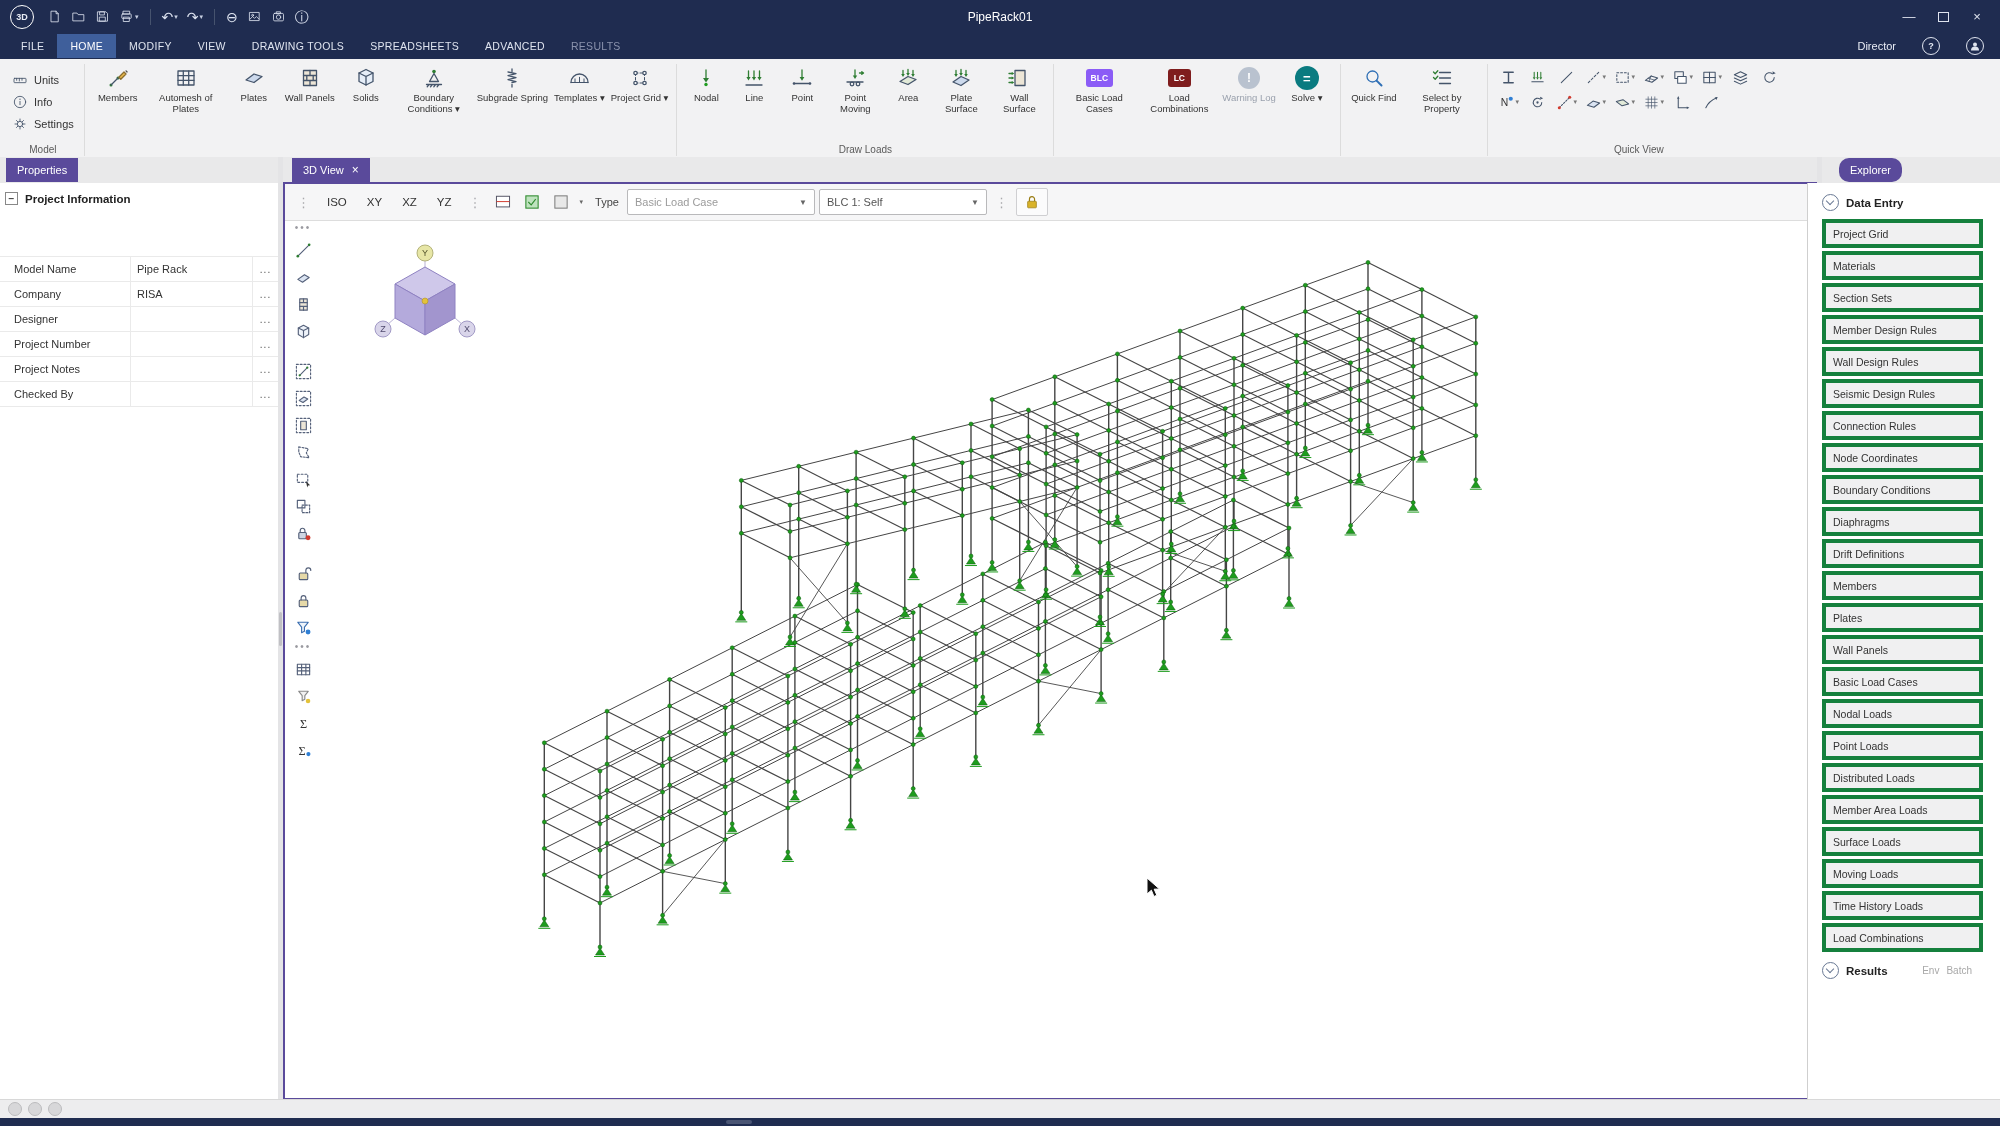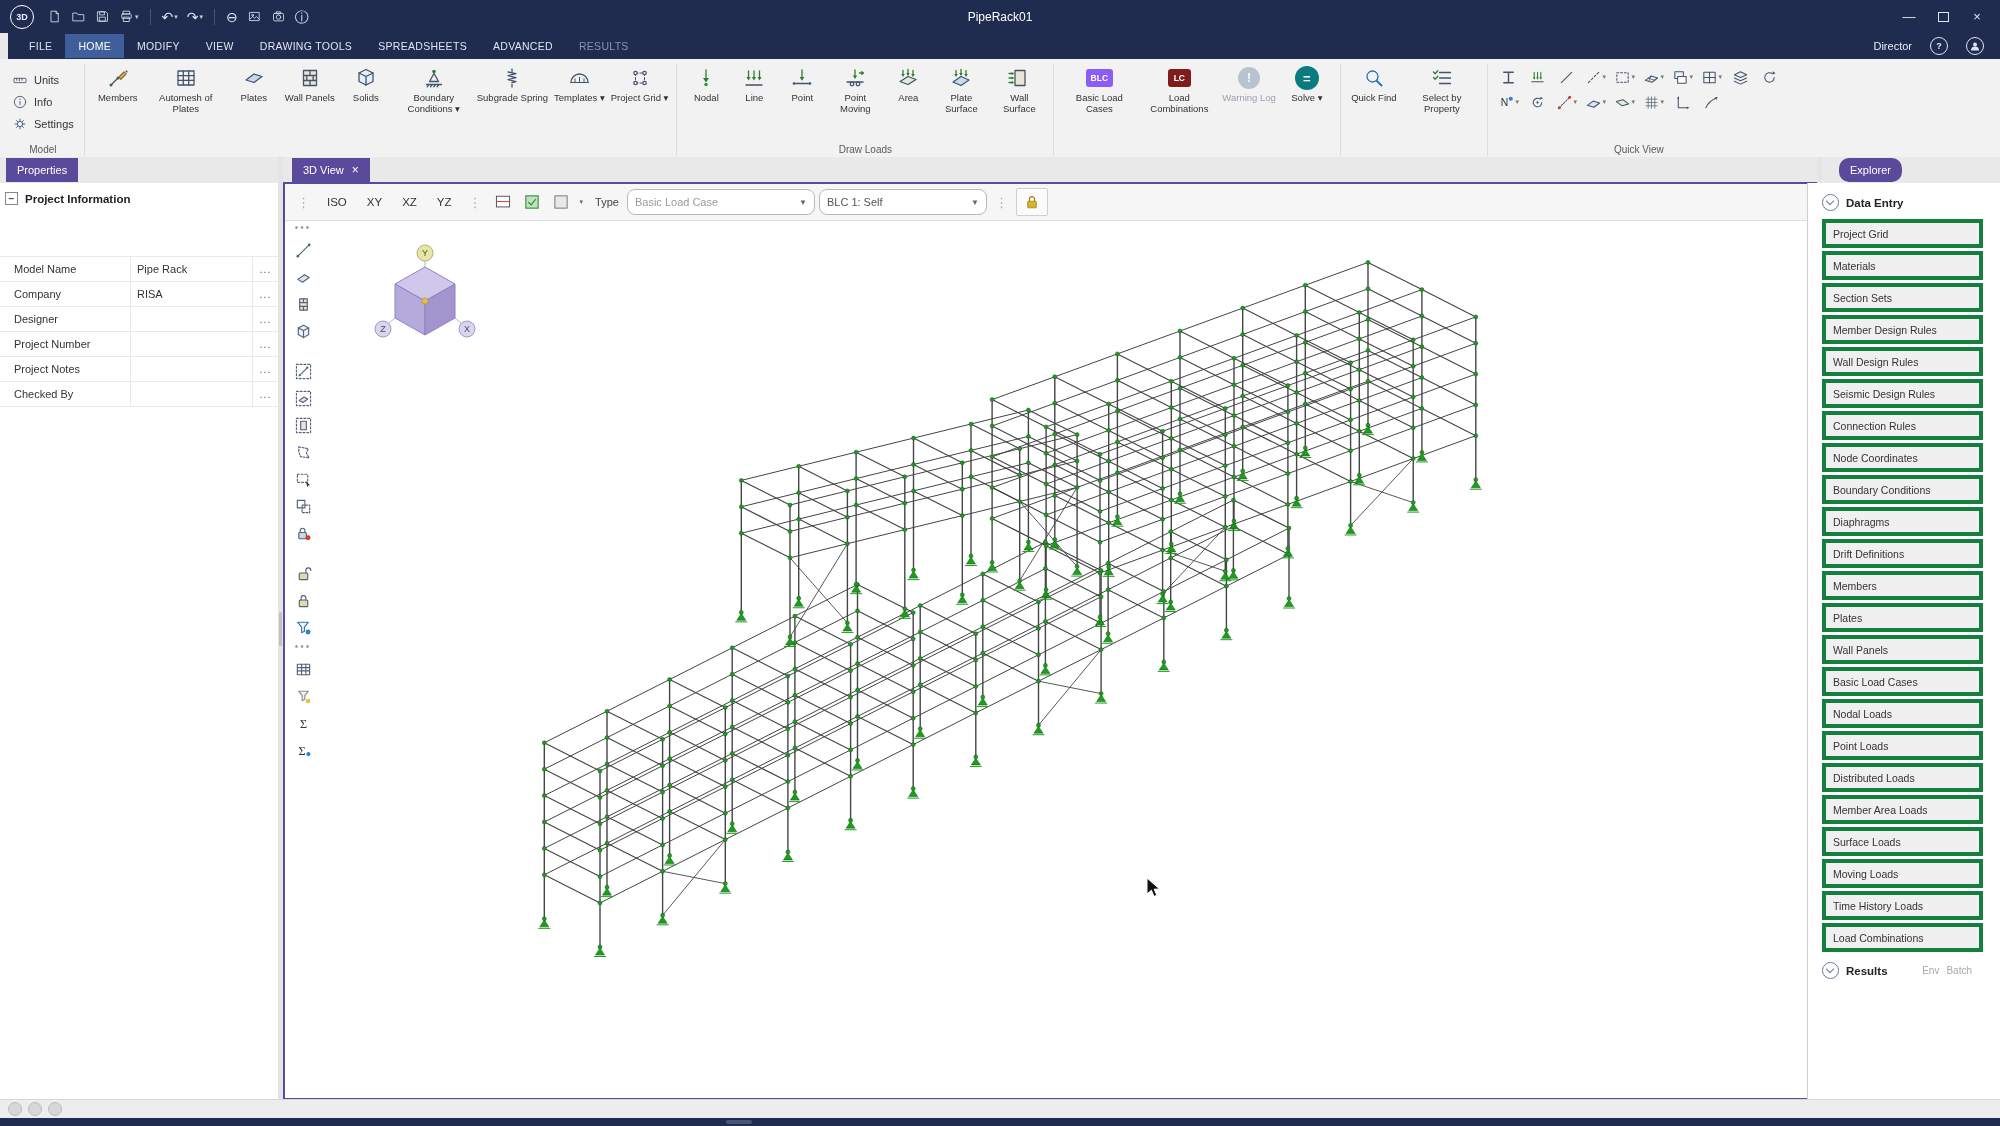--- a/index.html
+++ b/index.html
@@ -10,25 +10,25 @@
   .tb-tools{display:flex;align-items:center;gap:3px;z-index:2;}
   .tbtn{display:flex;align-items:center;padding:2px 3px;border-radius:2px;}
   .tb-sep{width:1px;height:16px;background:#46536e;margin:0 5px;}
   .dd{font-size:7px;color:#c7d0e2;margin-left:1px;}
   .glyph{font-size:14px;line-height:14px;color:#dfe5f2;}
   .tb-title{position:absolute;left:0;right:0;text-align:center;font-size:12px;color:#fff;pointer-events:none;}
   .win-controls{margin-left:auto;display:flex;z-index:2;}
   .winbtn{width:34px;height:33px;display:flex;align-items:center;justify-content:center;font-size:13px;color:#dfe4ef;}
   .maxbox{width:9px;height:8px;border:1.2px solid #dfe4ef;}
   
-  .menubar{position:absolute;top:33px;left:8px;right:0;height:26px;background:#1f2c50;display:flex;align-items:center;padding:0 8px;color:#dfe4ef;}
+  .menubar{position:absolute;top:33px;left:0;right:0;height:26px;background:#1f2c50;display:flex;align-items:center;padding:0 8px;color:#dfe4ef;}
   .menu-item{padding:6px 13px;font-size:10.5px;letter-spacing:.3px;}
   .menu-item.active{background:#3f5f9b;color:#fff;}
   .menu-item.disabled{color:#8b93ad;}
-  .menu-right{margin-left:auto;display:flex;align-items:center;gap:18px;font-size:11px;color:#e8ecf5;padding-right:8px;}
+  .menu-right{margin-left:auto;display:flex;align-items:center;gap:26px;font-size:11px;color:#e8ecf5;padding-right:8px;}
   .mr-circ{width:16px;height:16px;border-radius:50%;border:1.2px solid #dfe4ef;display:flex;align-items:center;justify-content:center;font-size:9px;font-weight:bold;}
   
   .ribbon{position:absolute;top:59px;left:0;right:0;height:98px;background:#f2f2f3;border-bottom:1px solid #d2d2d4;display:flex;align-items:stretch;padding:2px 4px 0;}
   .rb-group{display:flex;flex-direction:column;padding:0 3px;}
   .rb-row{display:flex;align-items:flex-start;flex:1;}
   .rb-label{height:16px;font-size:10px;color:#5a5a5a;text-align:center;line-height:14px;}
   .rb-sep{width:1px;background:#dcdcdc;margin:3px 2px;}
   .rbtn{display:flex;flex-direction:column;align-items:center;gap:2px;padding:4px 3px 1px;min-width:50px;max-width:74px;}
   .rbtn.compact{min-width:42px;max-width:52px;}
   .iconslot{height:26px;display:flex;align-items:center;justify-content:center;}
@@ -59,21 +59,21 @@
   .split .grip{position:absolute;left:1px;top:50%;margin-top:-17px;width:3px;height:34px;background:#c0c0c4;border-radius:2px;}
   
   .view3d{position:absolute;left:283px;right:183px;top:0;bottom:0;}
   .v3-tab{left:9px;}
   .v3-body{position:absolute;left:0;right:0;top:25px;bottom:0;border:2px solid #5a4a9b;background:#fff;display:flex;flex-direction:column;}
   .v3-toolbar{height:36px;background:#f6f6f7;border-bottom:1px solid #ddd;display:flex;align-items:center;gap:4px;padding:0 8px;flex:none;}
   .vbtn{font-size:11.5px;color:#333;padding:4px 9px;border-radius:2px;}
   .tsep{color:#a9a9ad;font-size:13px;padding:0 4px;user-select:none;}
   .v3-iconbtn{width:27px;height:25px;display:flex;align-items:center;justify-content:center;border-radius:2px;}
   .tb-type{font-size:11px;color:#444;margin:0 4px 0 8px;}
-  .combo{height:24px;border:1px solid #b9b9bb;background:#fff;display:flex;align-items:center;padding:0 7px;font-size:11px;border-radius:8px;}
+  .combo{height:24px;border:1px solid #b9b9bb;background:#fff;display:flex;align-items:center;padding:0 7px;font-size:11px;border-radius:2px;}
   .combo .ca{font-size:8px;color:#666;margin-left:6px;}
   .combo1{width:172px;color:#9b9b9b;}
   .combo2{width:152px;color:#555;}
   .lockbtn{width:30px;height:26px;border:1px solid #cfcfd2;background:#fbfbfc;border-radius:2px;display:flex;align-items:center;justify-content:center;}
   .v3-canvas{position:relative;flex:1;background:#fff;overflow:hidden;}
   #scene{position:absolute;left:0;top:0;}
   .lstrip{position:absolute;left:5px;top:4px;width:26px;display:flex;flex-direction:column;align-items:center;gap:7px;z-index:5;}
   .ls-dots{color:#9a9aa0;font-size:10px;letter-spacing:2px;line-height:6px;height:8px;}
   .lsbtn{width:20px;height:20px;display:flex;align-items:center;justify-content:center;}
   .ls-gap{height:6px;}

